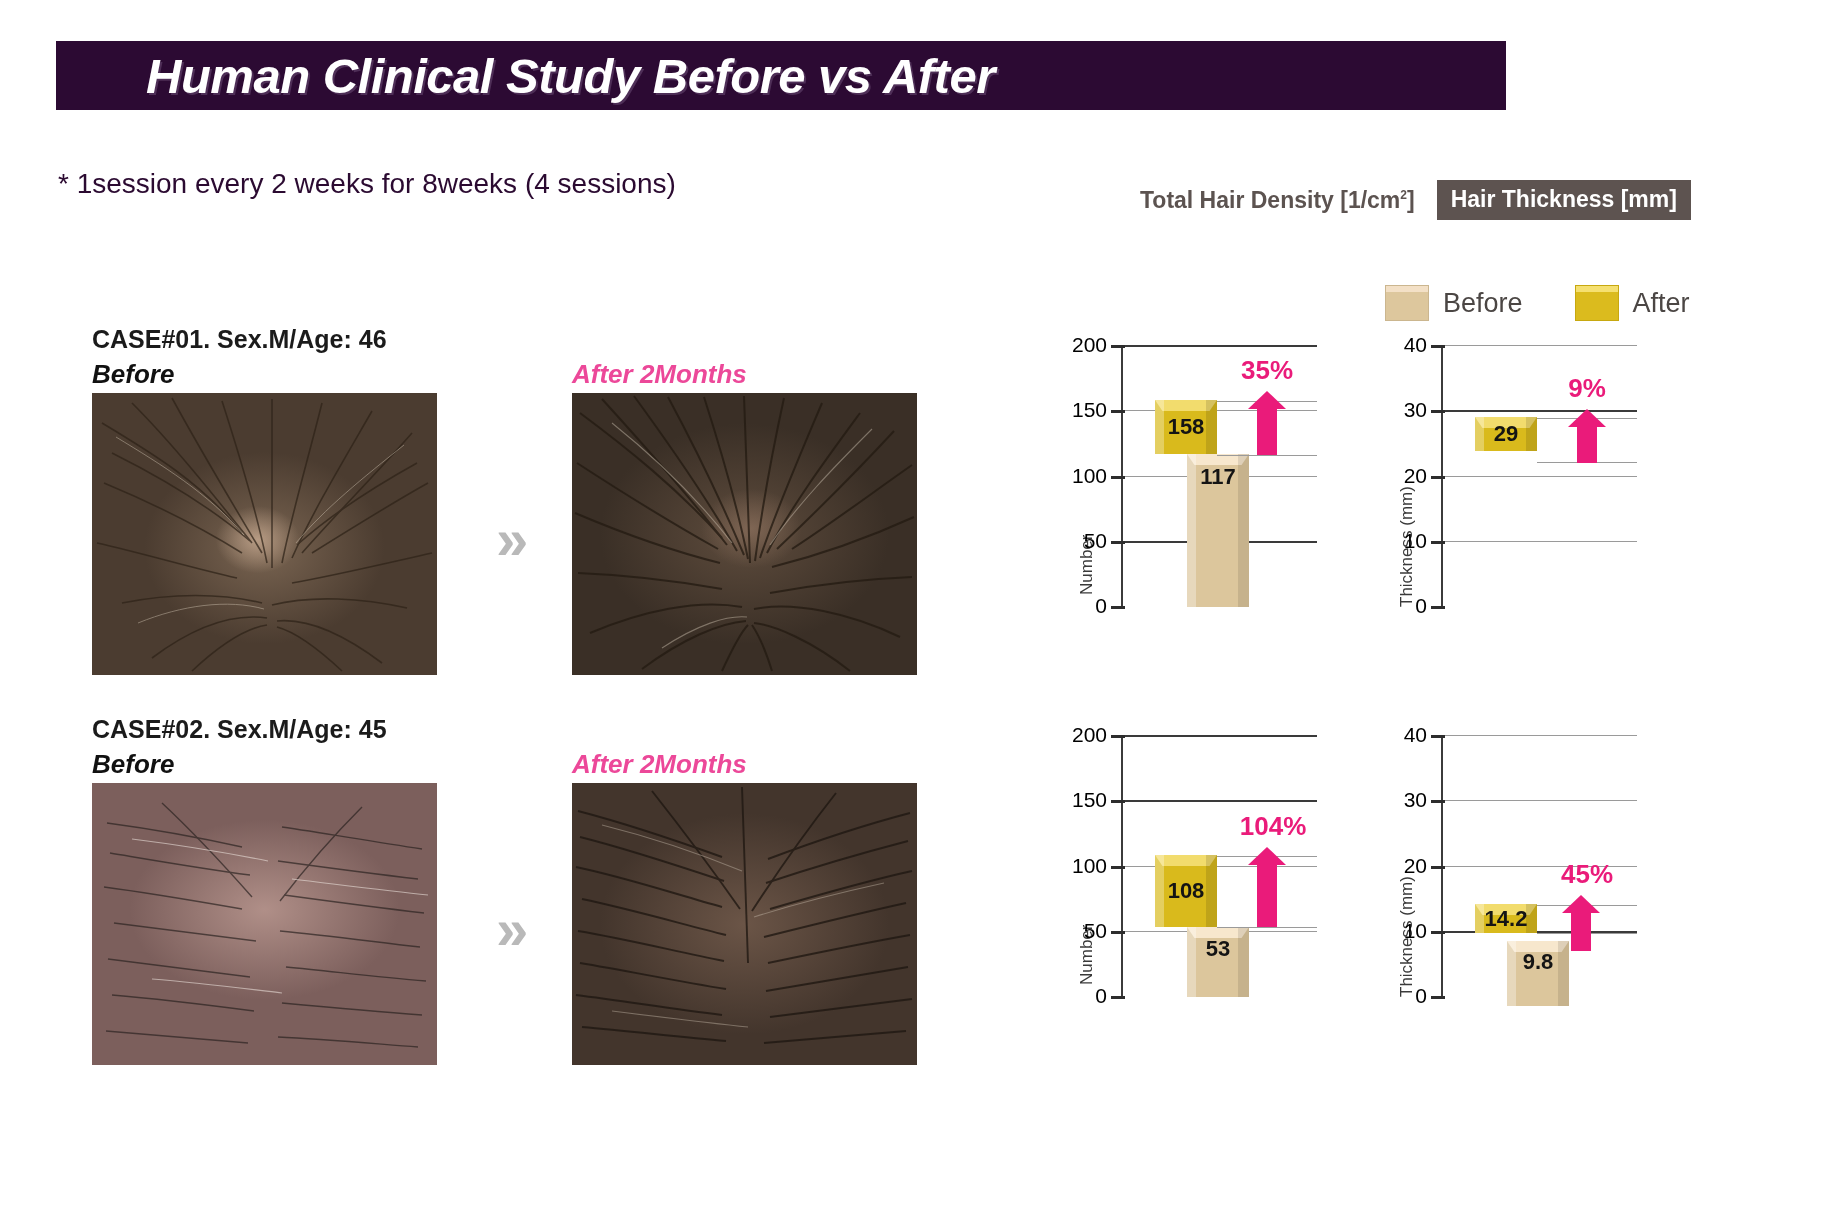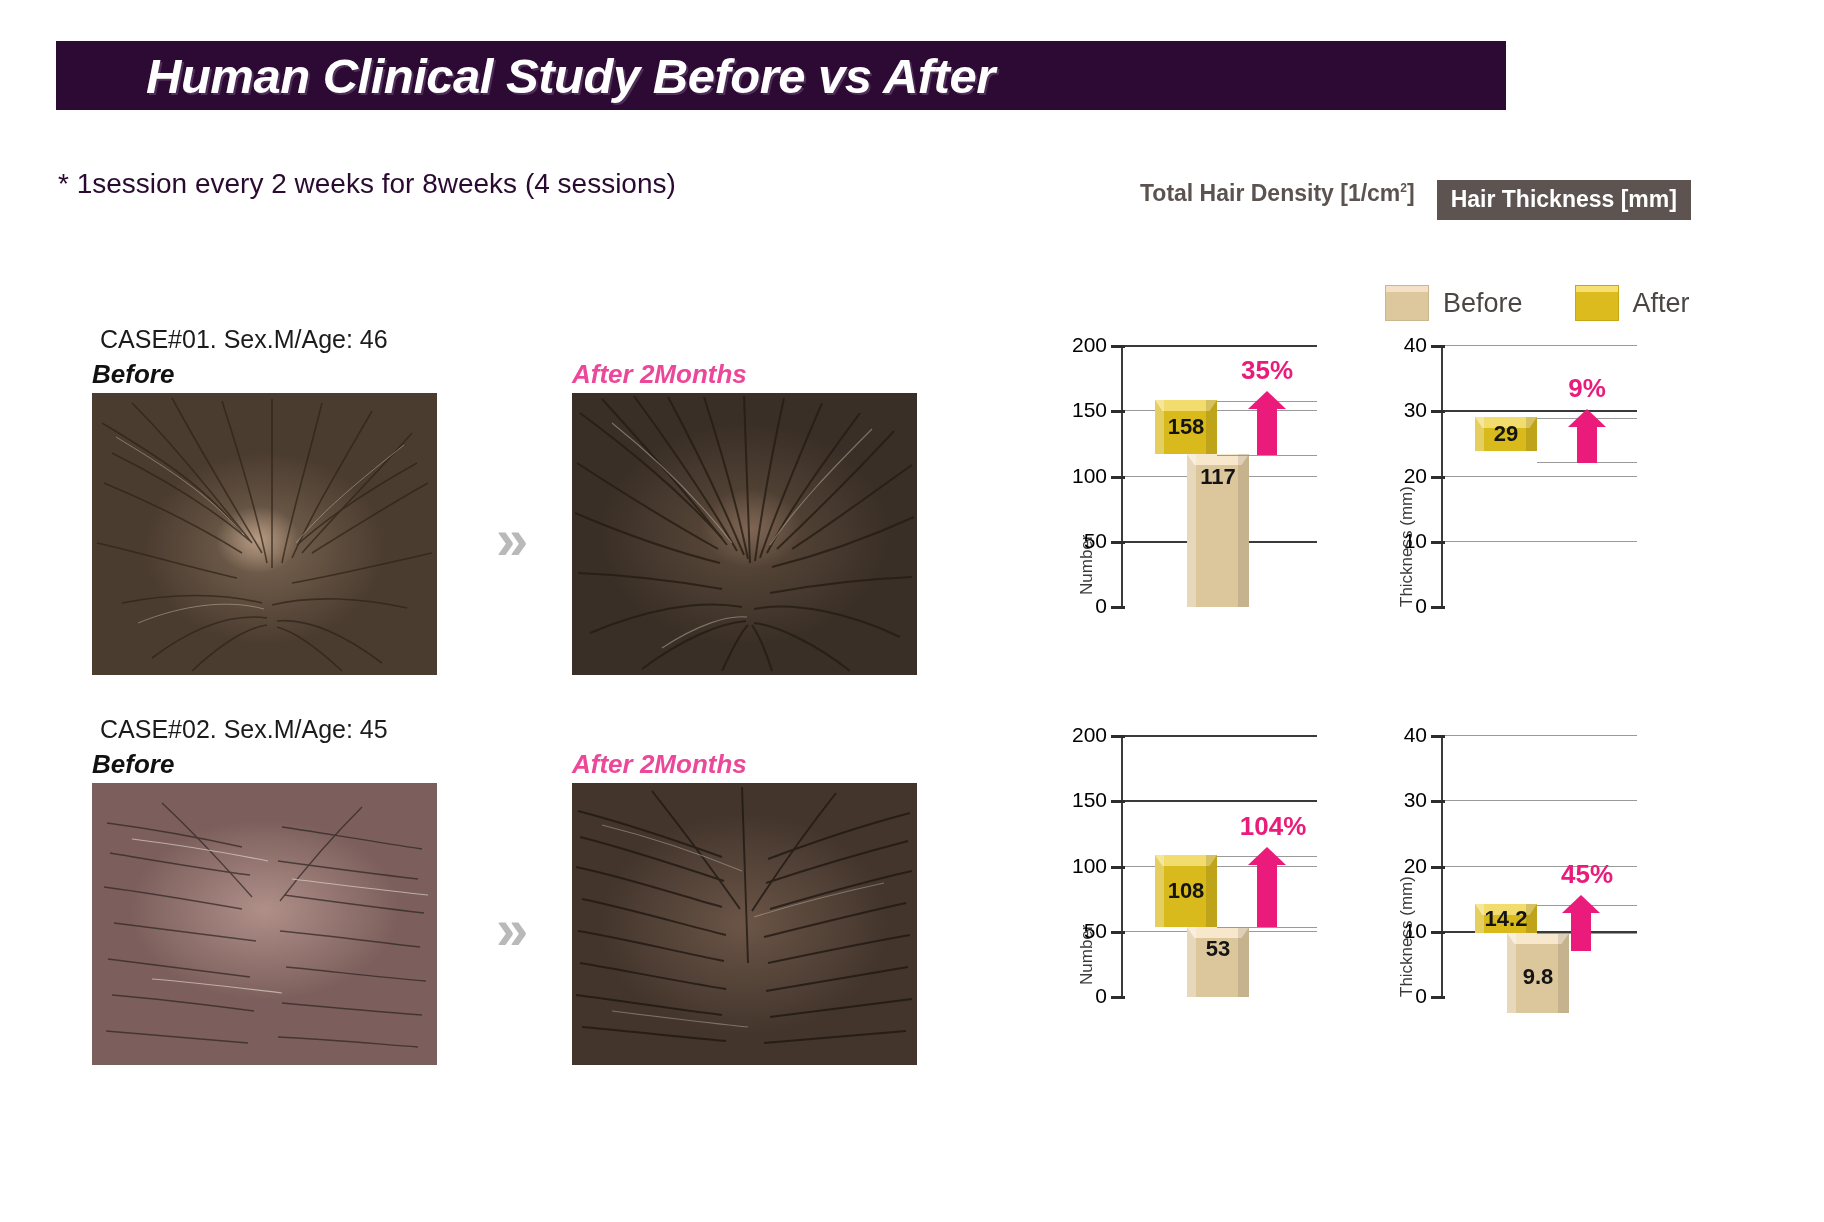--- a/index.html
+++ b/index.html
@@ -24,21 +24,21 @@
     text-shadow:2px 2px 0 rgba(120,90,130,.45);
   }
   
   .note{
     position:absolute;left:58px;top:168px;
     font-size:28px;color:#2b0a31;white-space:nowrap;
   }
   
   .legend-head{
     position:absolute;left:1140px;top:180px;
-    display:flex;gap:22px;
+    display:flex;align-items:center;gap:22px;
   }
   .legend-density{
     font-size:23px;font-weight:bold;color:#5c5350;white-space:nowrap;
   }
   .legend-density sup{font-size:12px;}
   .legend-thickness-badge{
     background:#5d5350;color:#ffffff;font-size:23px;font-weight:bold;
     padding:6px 14px 7px 14px;white-space:nowrap;
   }
   .legend-swatches{
@@ -50,21 +50,21 @@
     width:42px;height:34px;
     position:relative;
   }
   .sw.before{background:linear-gradient(#f3e0c6 0 18%, #ddc79d 18% 100%);border:1px solid #cbb68f;}
   .sw.after{background:linear-gradient(#f5e071 0 18%, #dbbb1e 18% 100%);border:1px solid #c7a810;}
   .sw-label{font-size:27px;color:#4b4644;}
   
   .case{position:absolute;}
   .case-title{
     font-size:25px;color:#1b1b1b;white-space:nowrap;
-    position:absolute;left:8px;top:0;
+    position:absolute;left:0;top:0;font-weight:bold;
   }
   .beforelbl{
     position:absolute;left:0;top:34px;
     font-size:26px;font-weight:bold;font-style:italic;color:#111;
   }
   .afterlbl{
     position:absolute;left:480px;top:34px;
     font-size:26px;font-weight:bold;font-style:italic;color:#ec4899;
     white-space:nowrap;
   }
@@ -469,21 +469,21 @@
       <div class="ylab" style="top:131px;">20</div>
     <div class="ytick" style="top:196px;"></div>
       <div class="ylab" style="top:196px;">10</div>
     <div class="ytick" style="top:261px;"></div>
       <div class="ylab" style="top:261px;">0</div>
 
     <div class="bar" style="left:34px;top:169px;height:93px;">
       <div class="seg after" style="top:0;height:29px;">
         <span class="v">14.2</span>
       </div>
-      <div class="seg before" style="top:29px;height:80px;align-items:center;padding-top:8px;box-sizing:border-box;">
+      <div class="seg before" style="top:37px;height:65px;align-items:flex-start;padding-top:8px;box-sizing:border-box;">
         <span class="v">9.8</span>
       </div>
     </div>
 
     <div class="lead" style="left:96px;top:170px;width:100px;"></div>
     <div class="lead" style="left:96px;top:198px;width:100px;"></div>
     <div class="arrow" style="left:130px;top:176px;height:40px;"></div>
     <div class="pct" style="left:146px;top:124px;">45%</div>
   </div>
 </div>

